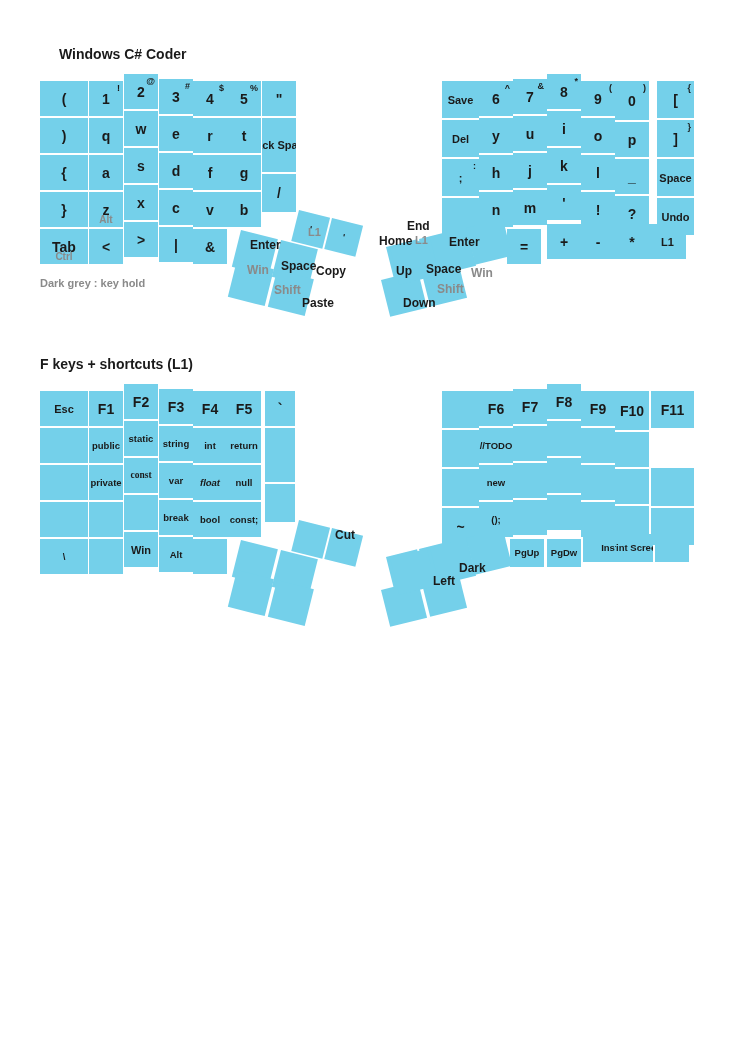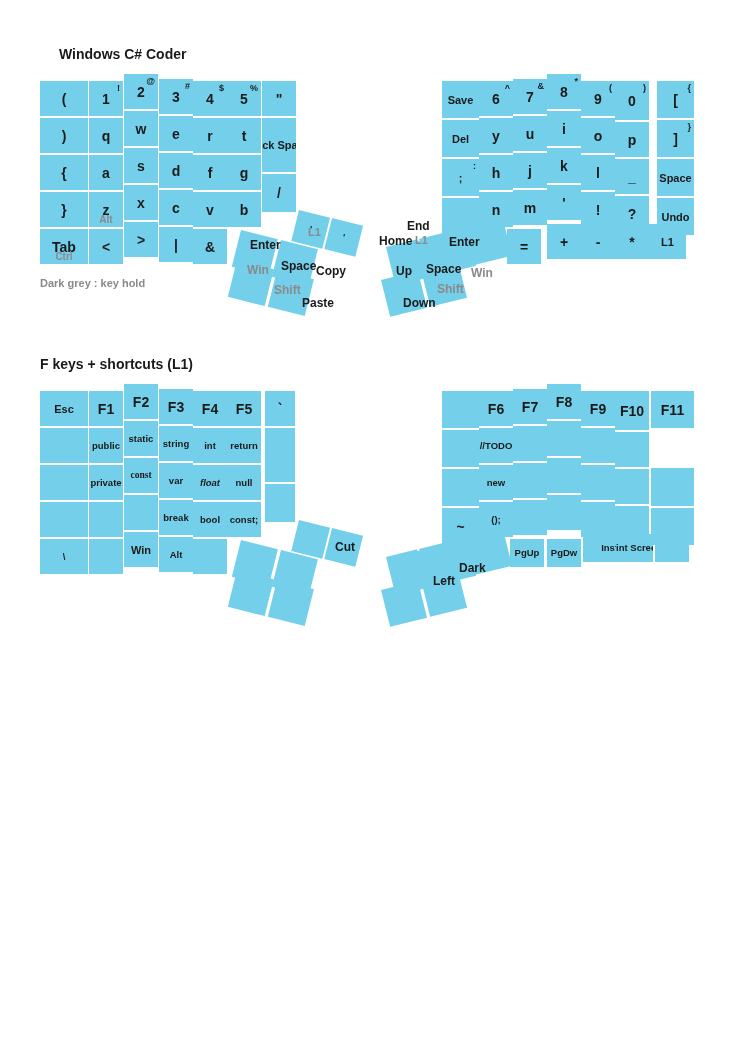--- a/index.html
+++ b/index.html
@@ -457,21 +457,21 @@
 <div class="key" style="left:265px; top:484px; width:30px; height:38px;">
   <span class="lbl c"></span>
 </div>
 
 <div class="key" style="left:299px; top:520px; width:32px; height:32px; transform: rotate(14deg); transform-origin: 0 0;"></div>
 <div class="key" style="left:332px; top:528px; width:32px; height:32px; transform: rotate(14deg); transform-origin: 0 0;"></div>
 <div class="key" style="left:241px; top:540px; width:38px; height:38px; transform: rotate(14deg); transform-origin: 0 0;"></div>
 <div class="key" style="left:281px; top:550px; width:38px; height:38px; transform: rotate(14deg); transform-origin: 0 0;"></div>
 <div class="key" style="left:237px; top:570px; width:38px; height:38px; transform: rotate(14deg); transform-origin: 0 0;"></div>
 <div class="key" style="left:277px; top:580px; width:38px; height:38px; transform: rotate(14deg); transform-origin: 0 0;"></div>
-<div class="float-lbl dark" style="left:335px; top:540px;">Cut</div>
+<div class="float-lbl dark" style="left:335px; top:528px;">Cut</div>
 
 <div class="key" style="left:442px; top:391px; width:37px; height:37px;">
   <span class="lbl c sm"></span>
 </div>
 <div class="key" style="left:442px; top:430px; width:37px; height:37px;">
   <span class="lbl c xs"></span>
 </div>
 <div class="key" style="left:442px; top:469px; width:37px; height:37px;">
   <span class="lbl c xs"></span>
 </div>

